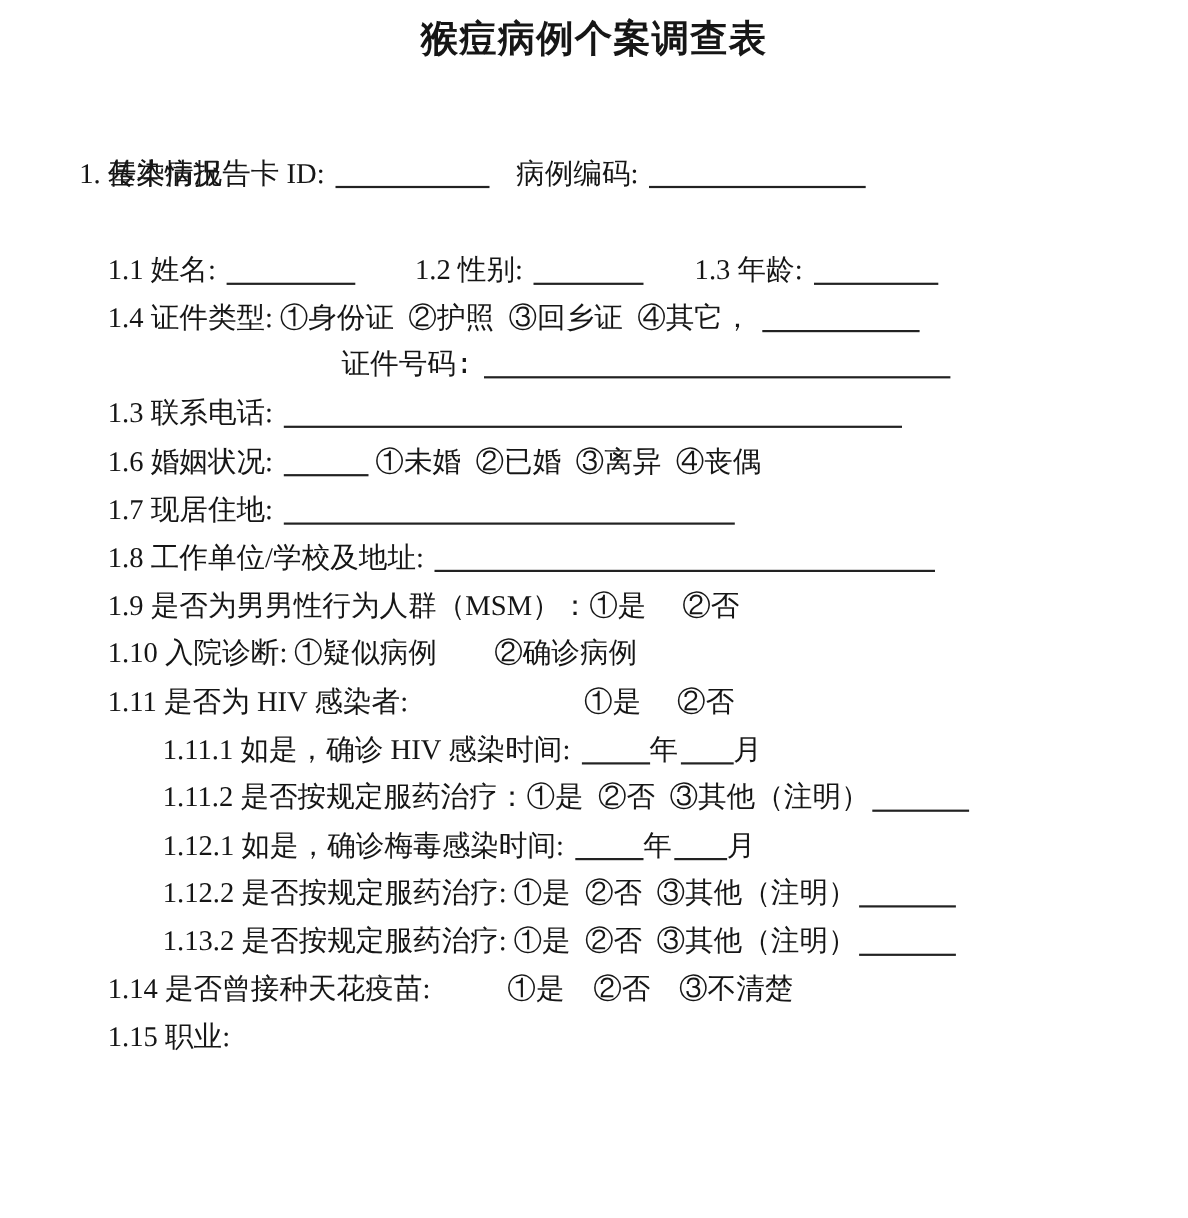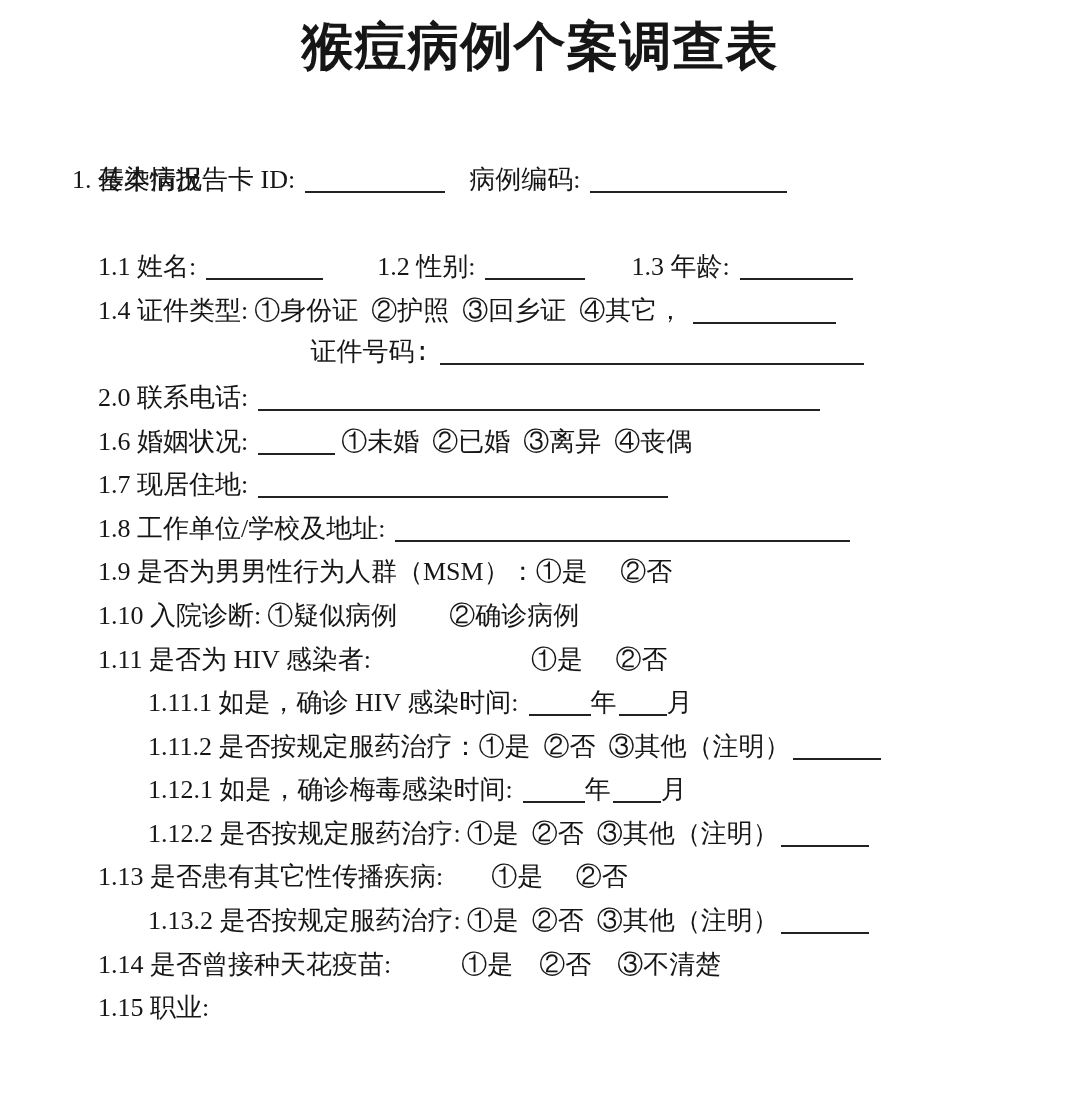--- a/index.html
+++ b/index.html
@@ -2,21 +2,21 @@
 <html><head>
 <meta charset="utf-8">
 <style>
   html,body{margin:0;padding:0;}
   body{
     width:1080px;height:1107px;background:#ffffff;color:#161616;
     font-family:"Liberation Serif","DejaVu Serif",serif;
     font-size:26px;overflow:hidden;
   }
   .title{
-    text-align:center;font-weight:700;font-size:52px;
+    text-align:center;font-weight:700;font-size:34px;
     margin-top:16px;line-height:1.2;letter-spacing:1px;
   }
   .content{margin-top:36px;padding-left:72px;}
   .row{height:43.6px;line-height:43.6px;white-space:pre;}
   .ind1{padding-left:50px;}
   .ind2{padding-left:176px;font-family:Liberation Mono, monospace;}
   .bold{font-weight:400;}
   .bl{
     display:inline-block;border-bottom:2px solid #222222;
     height:26px;vertical-align:-5px;margin-left:10px;
@@ -44,21 +44,21 @@
 
   <div class="row">
     <span>1.4 证件类型:</span><span class="ml">①身份证  ②护照  ③回乡证  ④其它，</span><span class="bl" style="width:143px"></span>
   </div>
 
   <div class="row ind2">
     <span>证件号码:</span><span class="bl" style="width:424px"></span>
   </div>
 
   <div class="row">
-    <span>2.0 联系电话:</span><span class="bl" style="width:562px"></span>
+    <span>1.3 联系电话:</span><span class="bl" style="width:562px"></span>
   </div>
 
   <div class="row">
     <span>1.6 婚姻状况:</span><span class="bl" style="width:77px"></span><span class="ml">①未婚  ②已婚  ③离异  ④丧偶</span>
   </div>
 
   <div class="row">
     <span>1.7 现居住地:</span><span class="bl" style="width:410px"></span>
   </div>
 
@@ -88,23 +88,20 @@
 
 
   <div class="row ind1">
     <span>1.12.1 如是，确诊梅毒感染时间:</span><span class="bl" style="width:62px"></span><span>年</span><span class="bl bl0" style="width:48px"></span><span>月</span>
   </div>
 
   <div class="row ind1">
     <span>1.12.2 是否按规定服药治疗:</span><span class="ml">①是  ②否  ③其他（注明）</span><span class="bl bl0" style="width:88px"></span>
   </div>
 
-  <div class="row">
-    <span>1.13 是否患有其它性传播疾病:</span><span class="sp" style="width:48px"></span><span>①是　 ②否</span>
-  </div>
 
 
   <div class="row ind1">
     <span>1.13.2 是否按规定服药治疗:</span><span class="ml">①是  ②否  ③其他（注明）</span><span class="bl bl0" style="width:88px"></span>
   </div>
 
   <div class="row">
     <span>1.14 是否曾接种天花疫苗:</span><span class="sp" style="width:70px"></span><span>①是　②否　③不清楚</span>
   </div>
 

